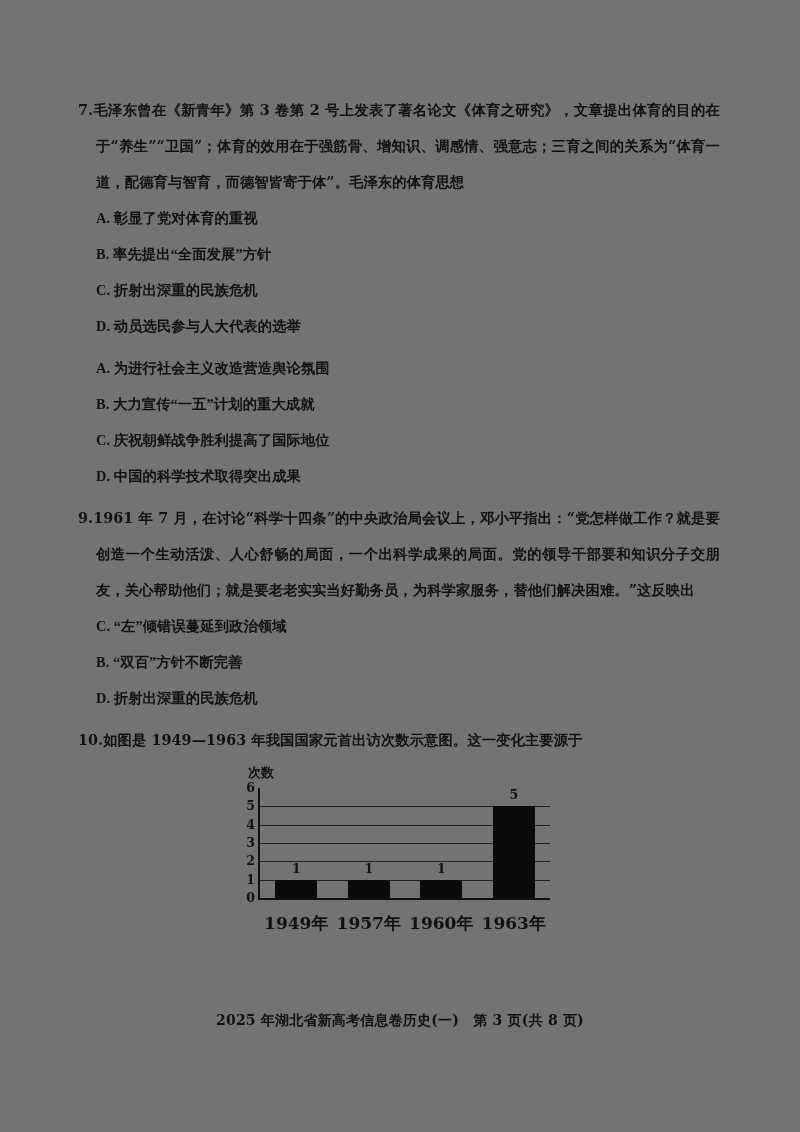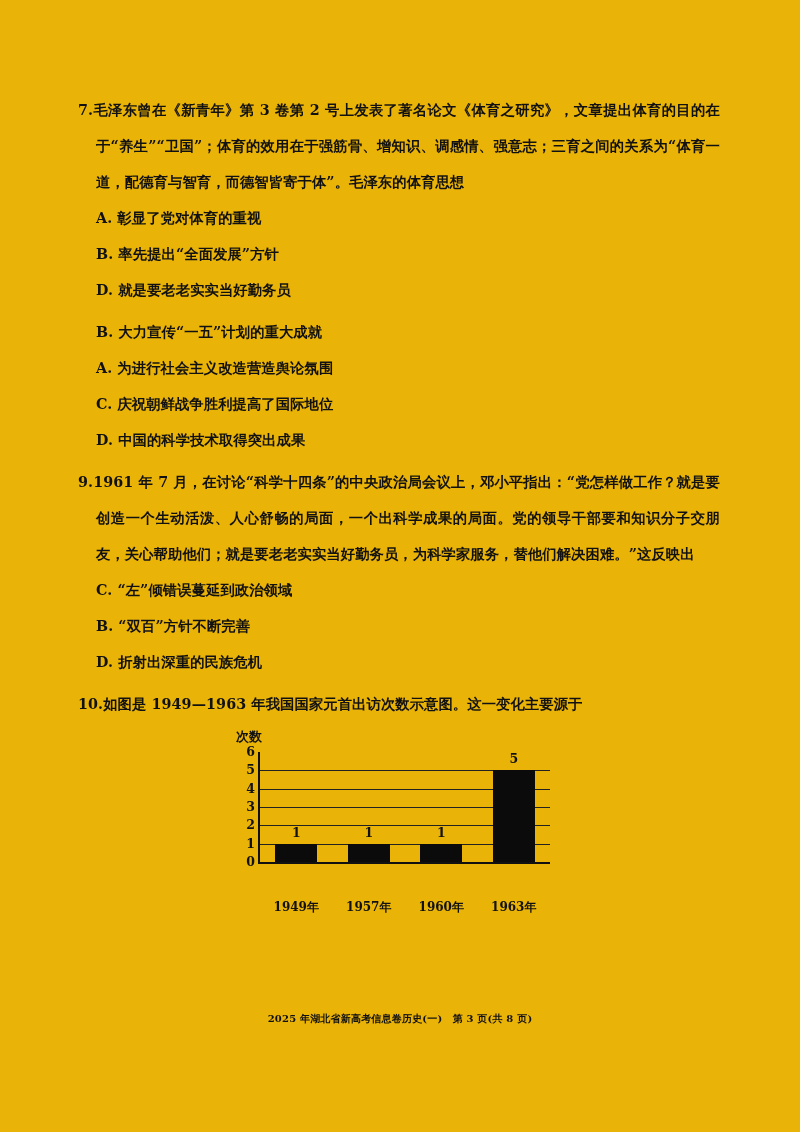--- a/index.html
+++ b/index.html
@@ -15,21 +15,21 @@
     color: #111111;
     overflow: hidden;
   }
 
   .page {
     position: absolute;
     left: 0;
     top: 0;
     width: 800px;
     height: 1132px;
-    background: #eab308;
+    background: #737373;
   }
 
   .content {
     position: absolute;
     left: 78px;
     top: 92px;
     width: 642px;
   }
 
   
@@ -47,20 +47,21 @@
     font-weight: 600;
     letter-spacing: 0.1px;
   }
   .q-stem .q-num {
     margin-left: -18px;
     display: inline;
   }
 
   .options {
     margin-top: 0;
+    font-family: Liberation Serif, serif;
   }
   .option {
     font-size: 14.3px;
     line-height: 36px;
     padding-left: 18px;
     font-weight: 600;
     letter-spacing: 0.1px;
     white-space: nowrap;
   }
 
@@ -72,21 +73,21 @@
   }
   .chart {
     position: absolute;
     left: 150px;
     top: 2px;
     width: 330px;
     height: 176px;
   }
   .y-axis-label {
     position: absolute;
-    left: 8px;
+    left: 20px;
     top: 0px;
     font-size: 13px;
     font-weight: 700;
     font-family: "DejaVu Serif", "Liberation Serif", serif;
   }
   .plot {
     position: absolute;
     left: 30px;
     top: 24px;
     width: 290px;
@@ -119,58 +120,59 @@
   .bar-value {
     position: absolute;
     transform: translateX(-50%);
     font-size: 12.5px;
     font-weight: 700;
     line-height: 1;
   }
   .x-label {
     position: absolute;
     transform: translateX(-50%);
-    top: 147px;
-    font-size: 12px;
+    top: 124px;
+    font-size: 17px;
     font-weight: 700;
     white-space: nowrap;
   }
 
   
   .footer {
     position: absolute;
     left: 0;
     top: 1012px;
     width: 800px;
     text-align: center;
-    font-size: 10px;
+    font-size: 14px;
     font-weight: 700;
     letter-spacing: 0.2px;
     font-family: "DejaVu Serif", "Liberation Serif", serif;
   }
 </style>
 </head>
 <body>
 
 <div class="page">
   <div class="content">
 
     <div class="question">
       <div class="q-stem"><span class="q-num">7.</span><span>毛泽东曾在《新青年》第 3 卷第 2 号上发表了著名论文《体育之研究》，文章提出体育的目的在于“养生”“卫国”；体育的效用在于强筋骨、增知识、调感情、强意志；三育之间的关系为“体育一道，配德育与智育，而德智皆寄于体”。毛泽东的体育思想</span></div>
       <div class="options">
         <div class="option">A. 彰显了党对体育的重视</div>
         <div class="option">B. 率先提出“全面发展”方针</div>
-        <div class="option">D. 就是要老老实实当好勤务员</div>
+        <div class="option">C. 折射出深重的民族危机</div>
+        <div class="option">D. 动员选民参与人大代表的选举</div>
       </div>
     </div>
 
     <div class="question">
       <div class="options">
+        <div class="option">A. 为进行社会主义改造营造舆论氛围</div>
         <div class="option">B. 大力宣传“一五”计划的重大成就</div>
-        <div class="option">A. 为进行社会主义改造营造舆论氛围</div>
         <div class="option">C. 庆祝朝鲜战争胜利提高了国际地位</div>
         <div class="option">D. 中国的科学技术取得突出成果</div>
       </div>
     </div>
 
     <div class="question">
       <div class="q-stem"><span class="q-num">9.</span><span>1961 年 7 月，在讨论“科学十四条”的中央政治局会议上，邓小平指出：“党怎样做工作？就是要创造一个生动活泼、人心舒畅的局面，一个出科学成果的局面。党的领导干部要和知识分子交朋友，关心帮助他们；就是要老老实实当好勤务员，为科学家服务，替他们解决困难。”这反映出</span></div>
       <div class="options">
         <div class="option">C. “左”倾错误蔓延到政治领域</div>
         <div class="option">B. “双百”方针不断完善</div>

